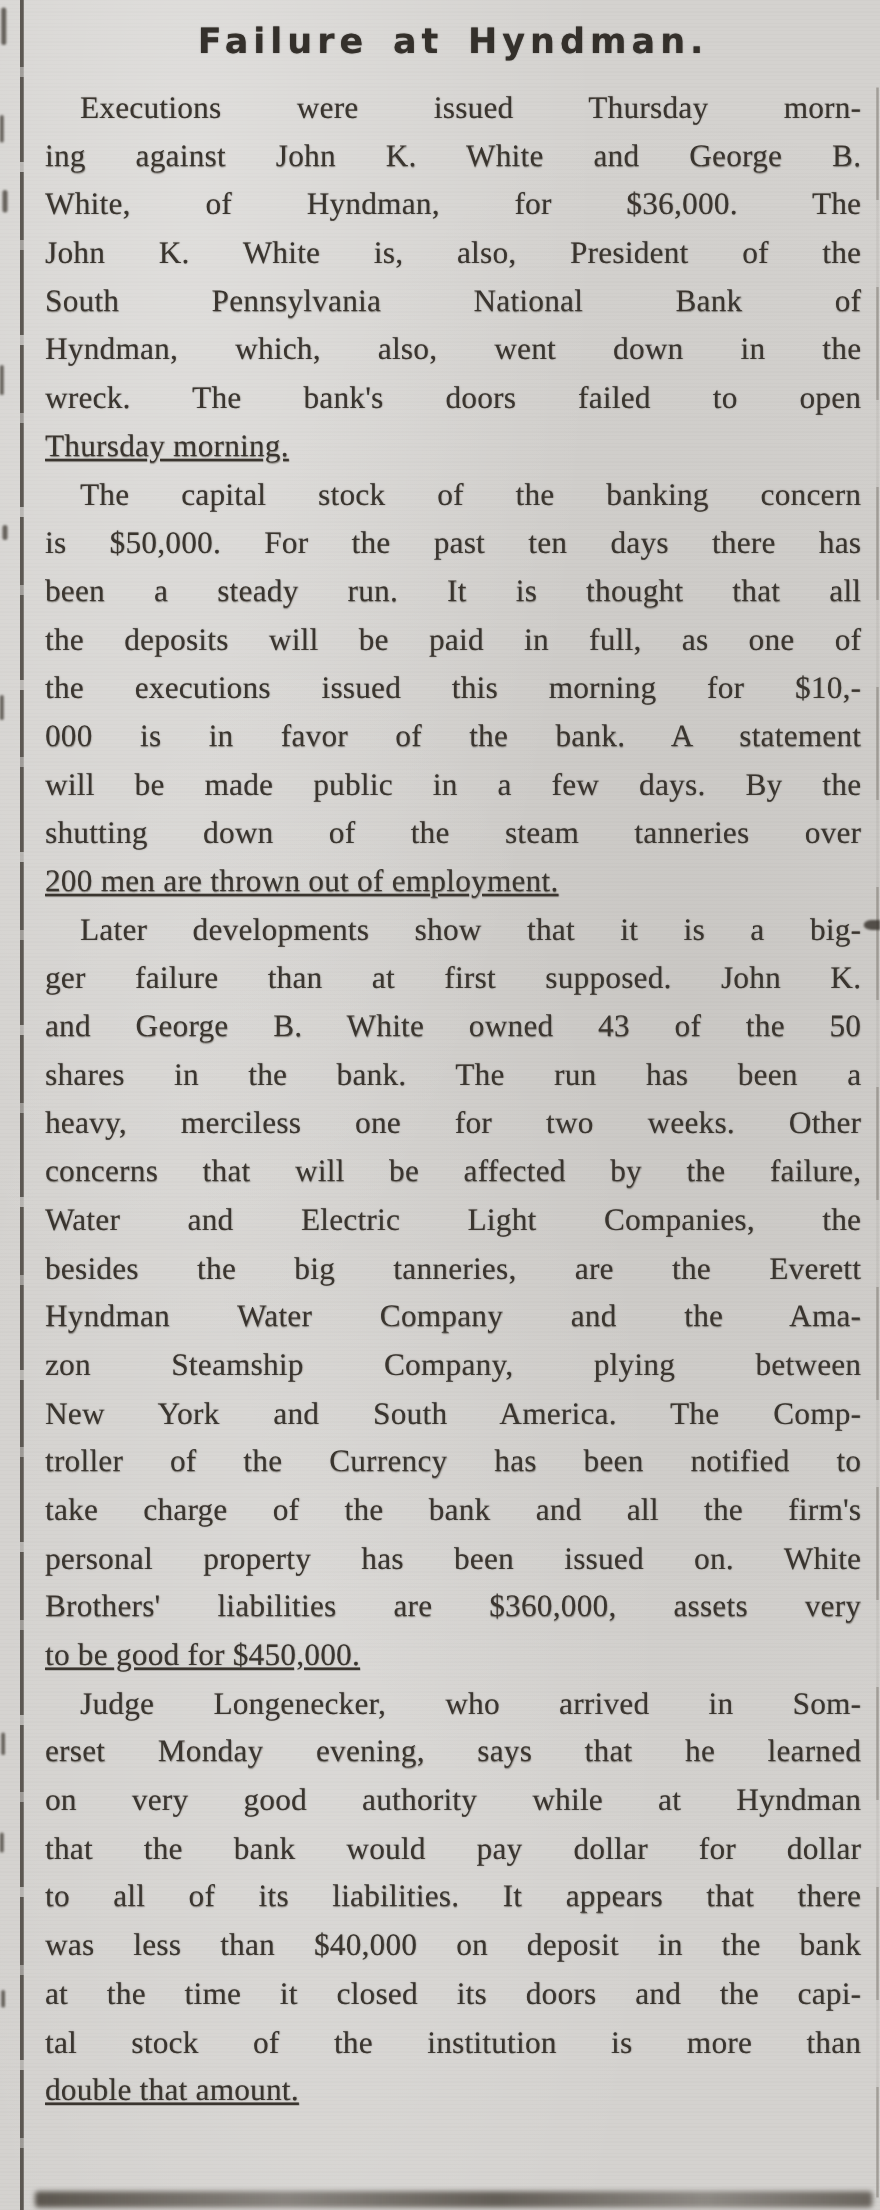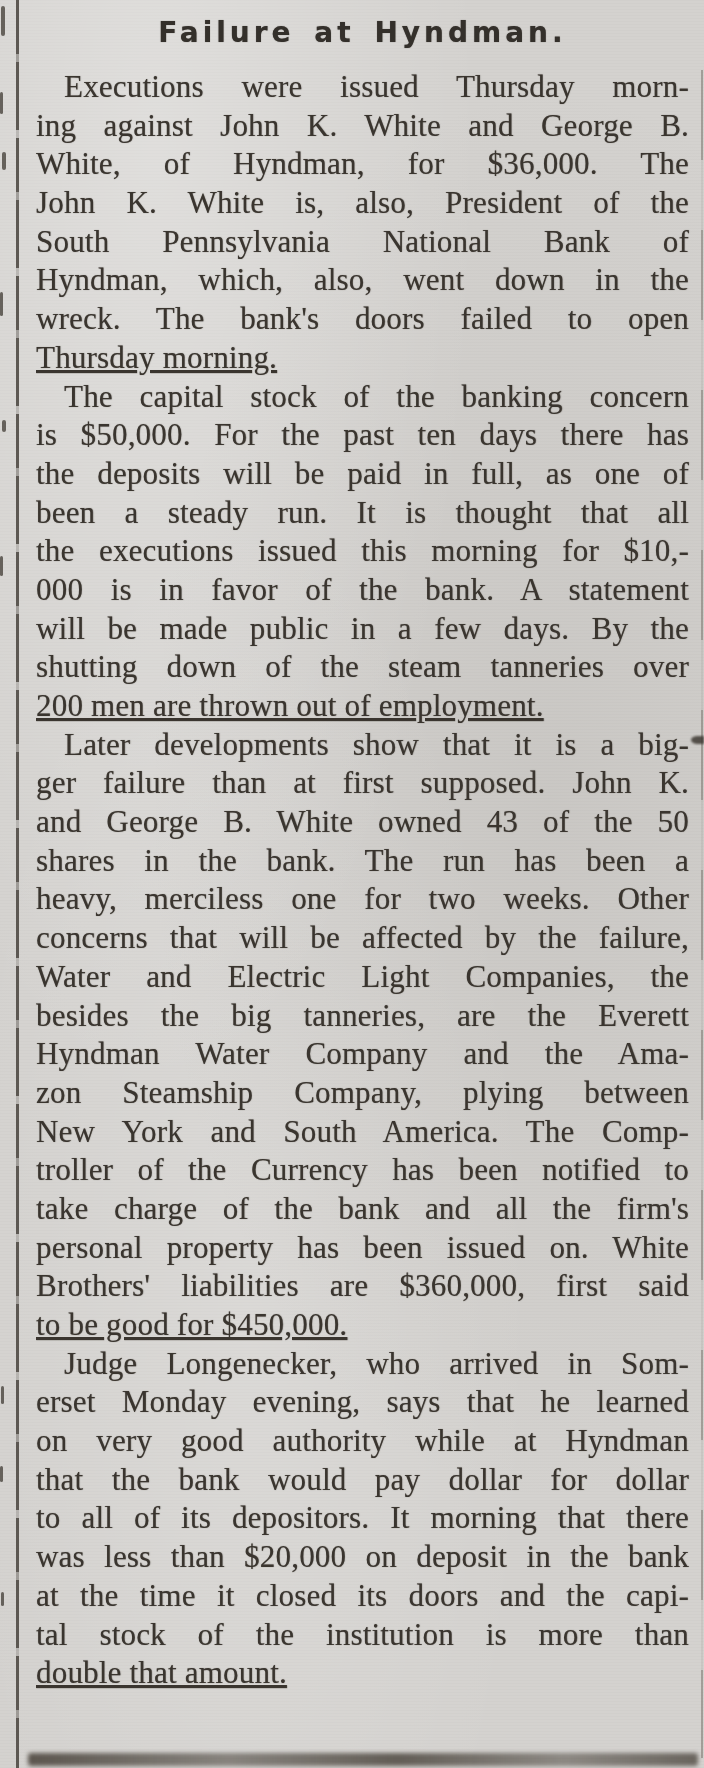--- a/index.html
+++ b/index.html
@@ -67,21 +67,21 @@
     letter-spacing: 4px;
     word-spacing: 6px;
     color: var(--ink-dark, #34302b);
     text-shadow: 0 0 1px rgba(52,48,43,.65);
     margin-bottom: 16px;
   }
 
   .paragraph { margin: 0; }
 
   .line {
-    font-size: 31px;
+    font-size: 25px;
     line-height: 38.7px;
     height: 38.7px;
     white-space: nowrap;
     color: var(--ink, #3a352f);
     text-shadow: 0.3px 0.3px 1px rgba(58,53,47,.6);
     text-align: justify;
     text-align-last: justify;
     letter-spacing: .2px;
   }
   .line.first { text-indent: 28px; }
@@ -126,22 +126,22 @@
           <div class="line">White, of Hyndman, for $36,000. The</div>
           <div class="line">John K. White is, also, President of the</div>
           <div class="line">South Pennsylvania National Bank of</div>
           <div class="line">Hyndman, which, also, went down in the</div>
           <div class="line">wreck. The bank's doors failed to open</div>
           <div class="line last">Thursday morning.</div>
         </div>
         <div class="paragraph">
           <div class="line first">The capital stock of the banking concern</div>
           <div class="line">is $50,000. For the past ten days there has</div>
+          <div class="line">been a steady run. It is thought that all</div>
           <div class="line">the deposits will be paid in full, as one of</div>
-          <div class="line">been a steady run. It is thought that all</div>
           <div class="line">the executions issued this morning for $10,-</div>
           <div class="line">000 is in favor of the bank. A statement</div>
           <div class="line">will be made public in a few days. By the</div>
           <div class="line">shutting down of the steam tanneries over</div>
           <div class="line last">200 men are thrown out of employment.</div>
         </div>
         <div class="paragraph">
           <div class="line first">Later developments show that it is a big-</div>
           <div class="line">ger failure than at first supposed. John K.</div>
           <div class="line">and George B. White owned 43 of the 50</div>
@@ -149,30 +149,30 @@
           <div class="line">heavy, merciless one for two weeks. Other</div>
           <div class="line">concerns that will be affected by the failure,</div>
           <div class="line">Water and Electric Light Companies, the</div>
           <div class="line">besides the big tanneries, are the Everett</div>
           <div class="line">Hyndman Water Company and the Ama-</div>
           <div class="line">zon Steamship Company, plying between</div>
           <div class="line">New York and South America. The Comp-</div>
           <div class="line">troller of the Currency has been notified to</div>
           <div class="line">take charge of the bank and all the firm's</div>
           <div class="line">personal property has been issued on. White</div>
-          <div class="line">Brothers' liabilities are $360,000, first said</div>
+          <div class="line">Brothers' liabilities are $360,000, assets very</div>
           <div class="line last">to be good for $450,000.</div>
         </div>
         <div class="paragraph">
           <div class="line first">Judge Longenecker, who arrived in Som-</div>
           <div class="line">erset Monday evening, says that he learned</div>
           <div class="line">on very good authority while at Hyndman</div>
           <div class="line">that the bank would pay dollar for dollar</div>
-          <div class="line">to all of its depositors. It morning that there</div>
-          <div class="line">was less than $20,000 on deposit in the bank</div>
+          <div class="line">to all of its liabilities. It appears that there</div>
+          <div class="line">was less than $40,000 on deposit in the bank</div>
           <div class="line">at the time it closed its doors and the capi-</div>
           <div class="line">tal stock of the institution is more than</div>
           <div class="line last">double that amount.</div>
         </div>
       </div>
   </div>
 
   <div class="bottom-fragment"></div>
 </div>
 

